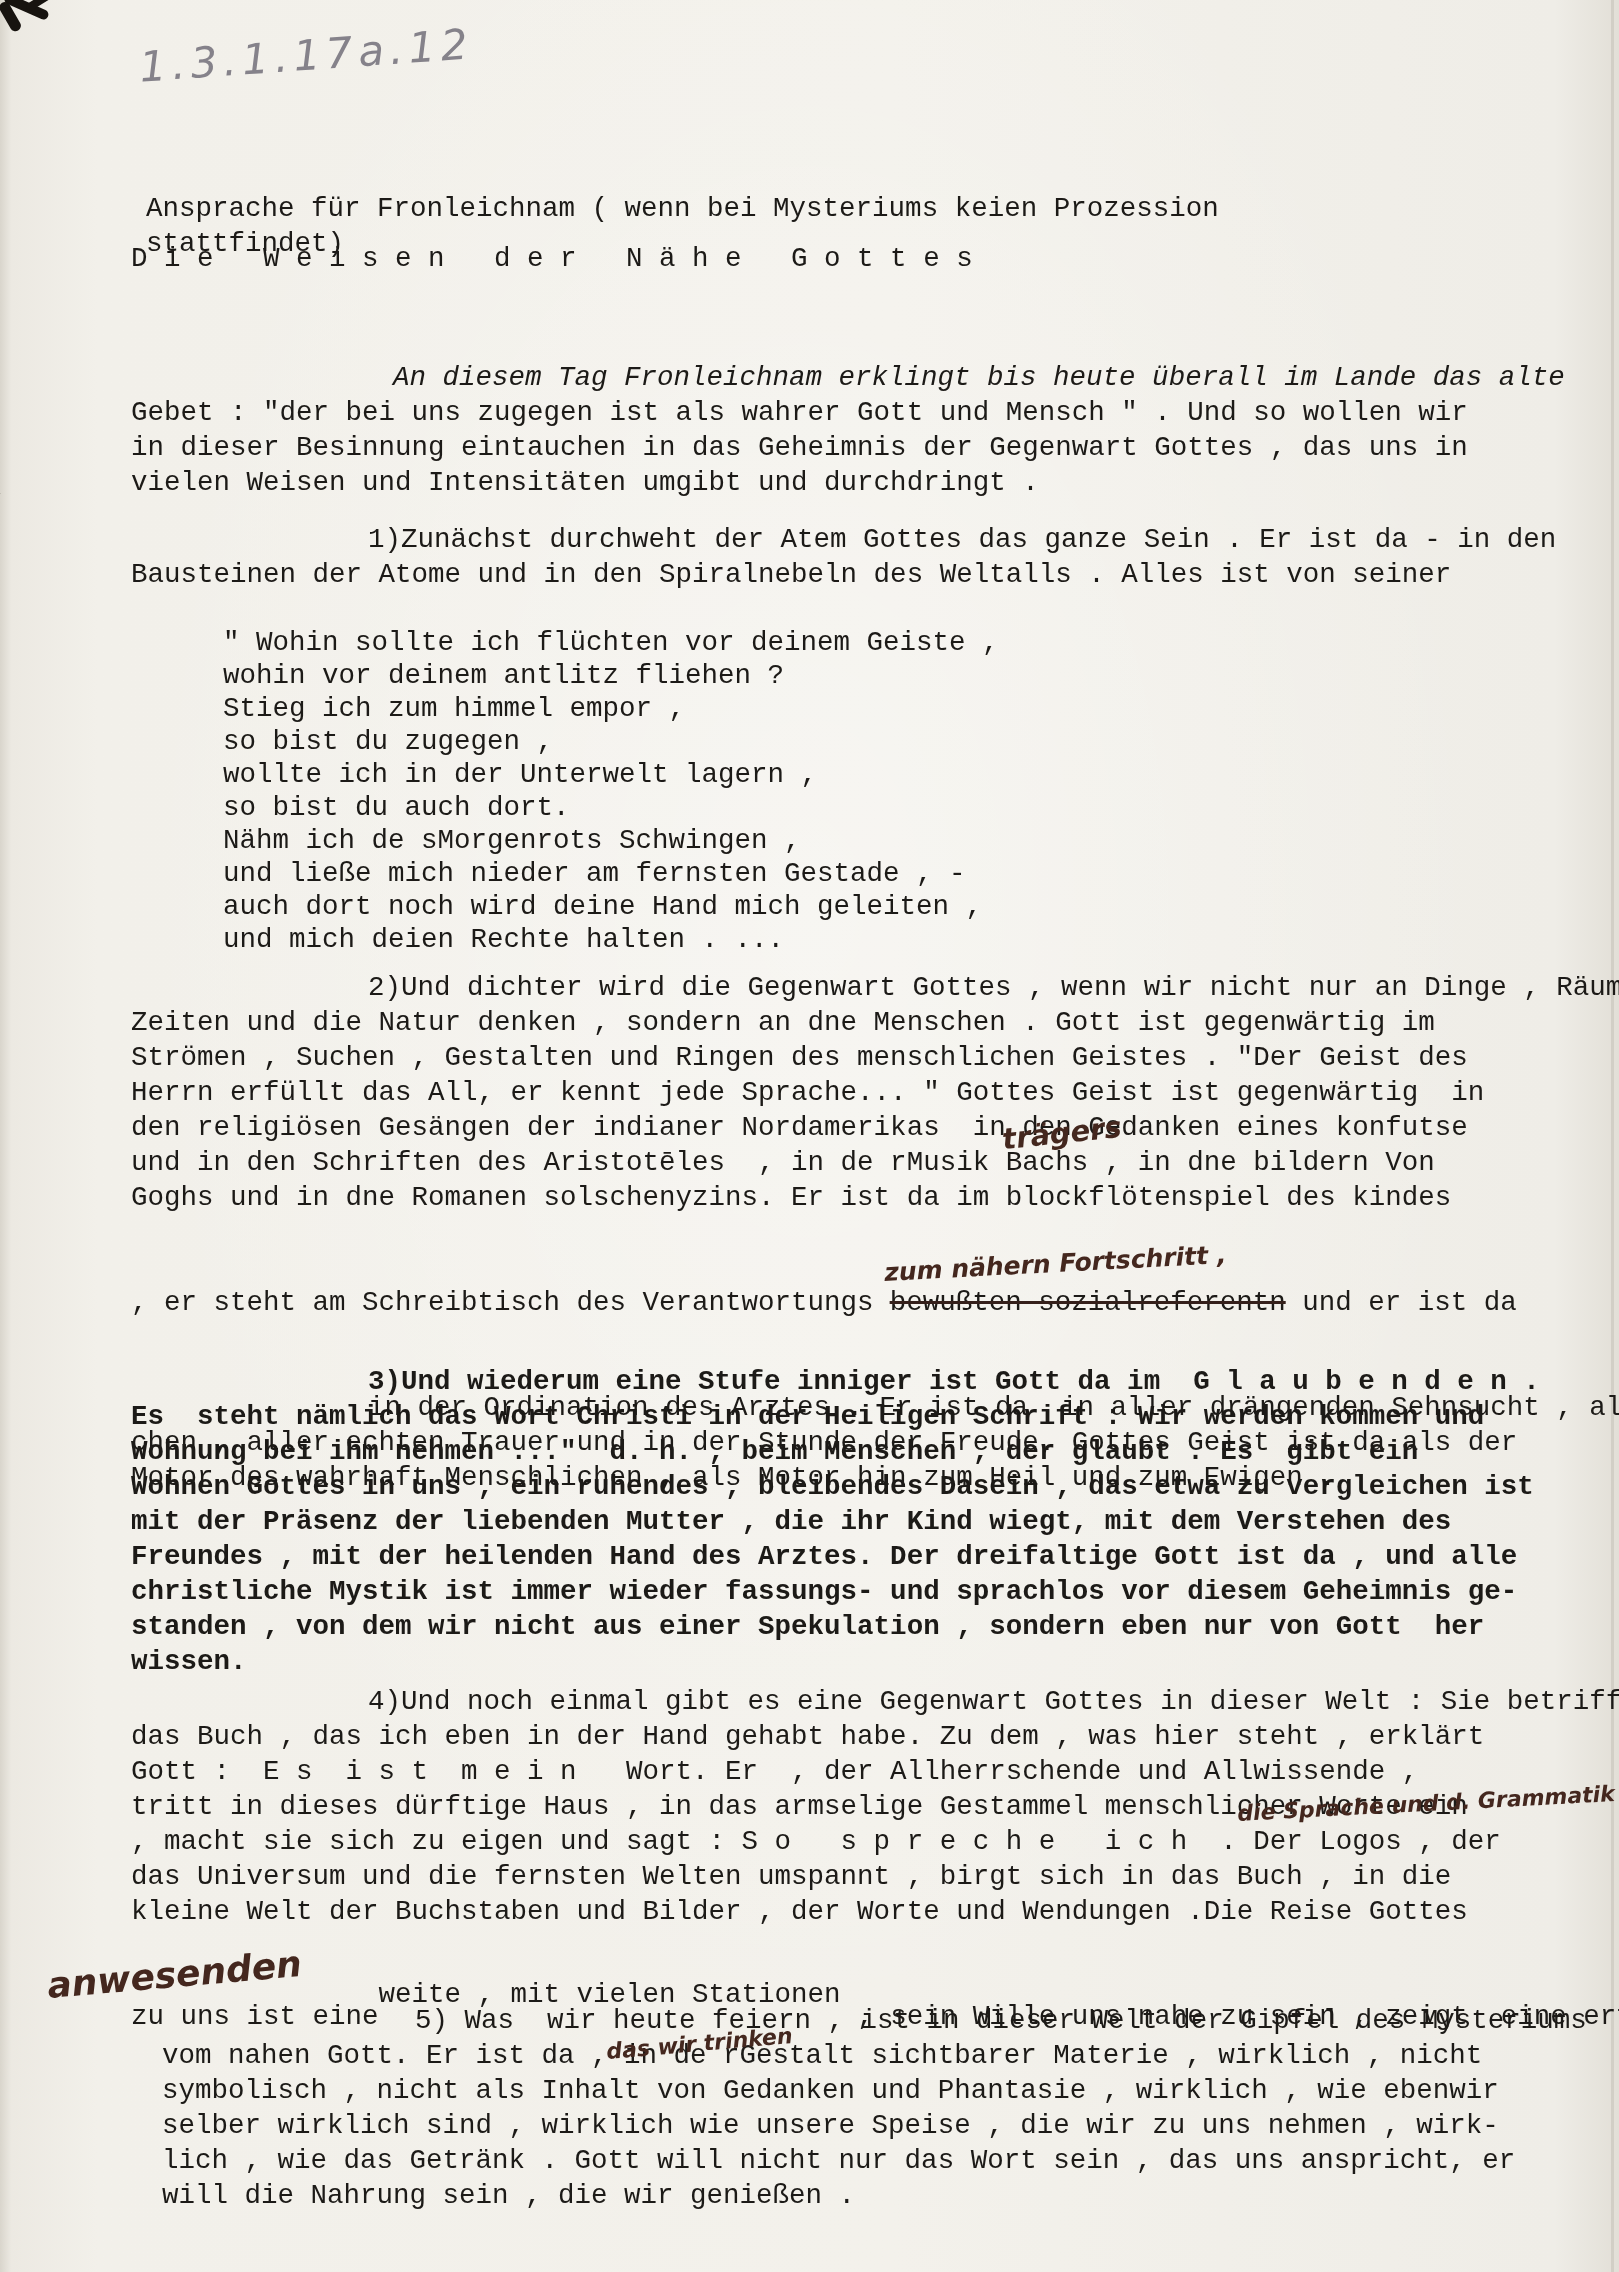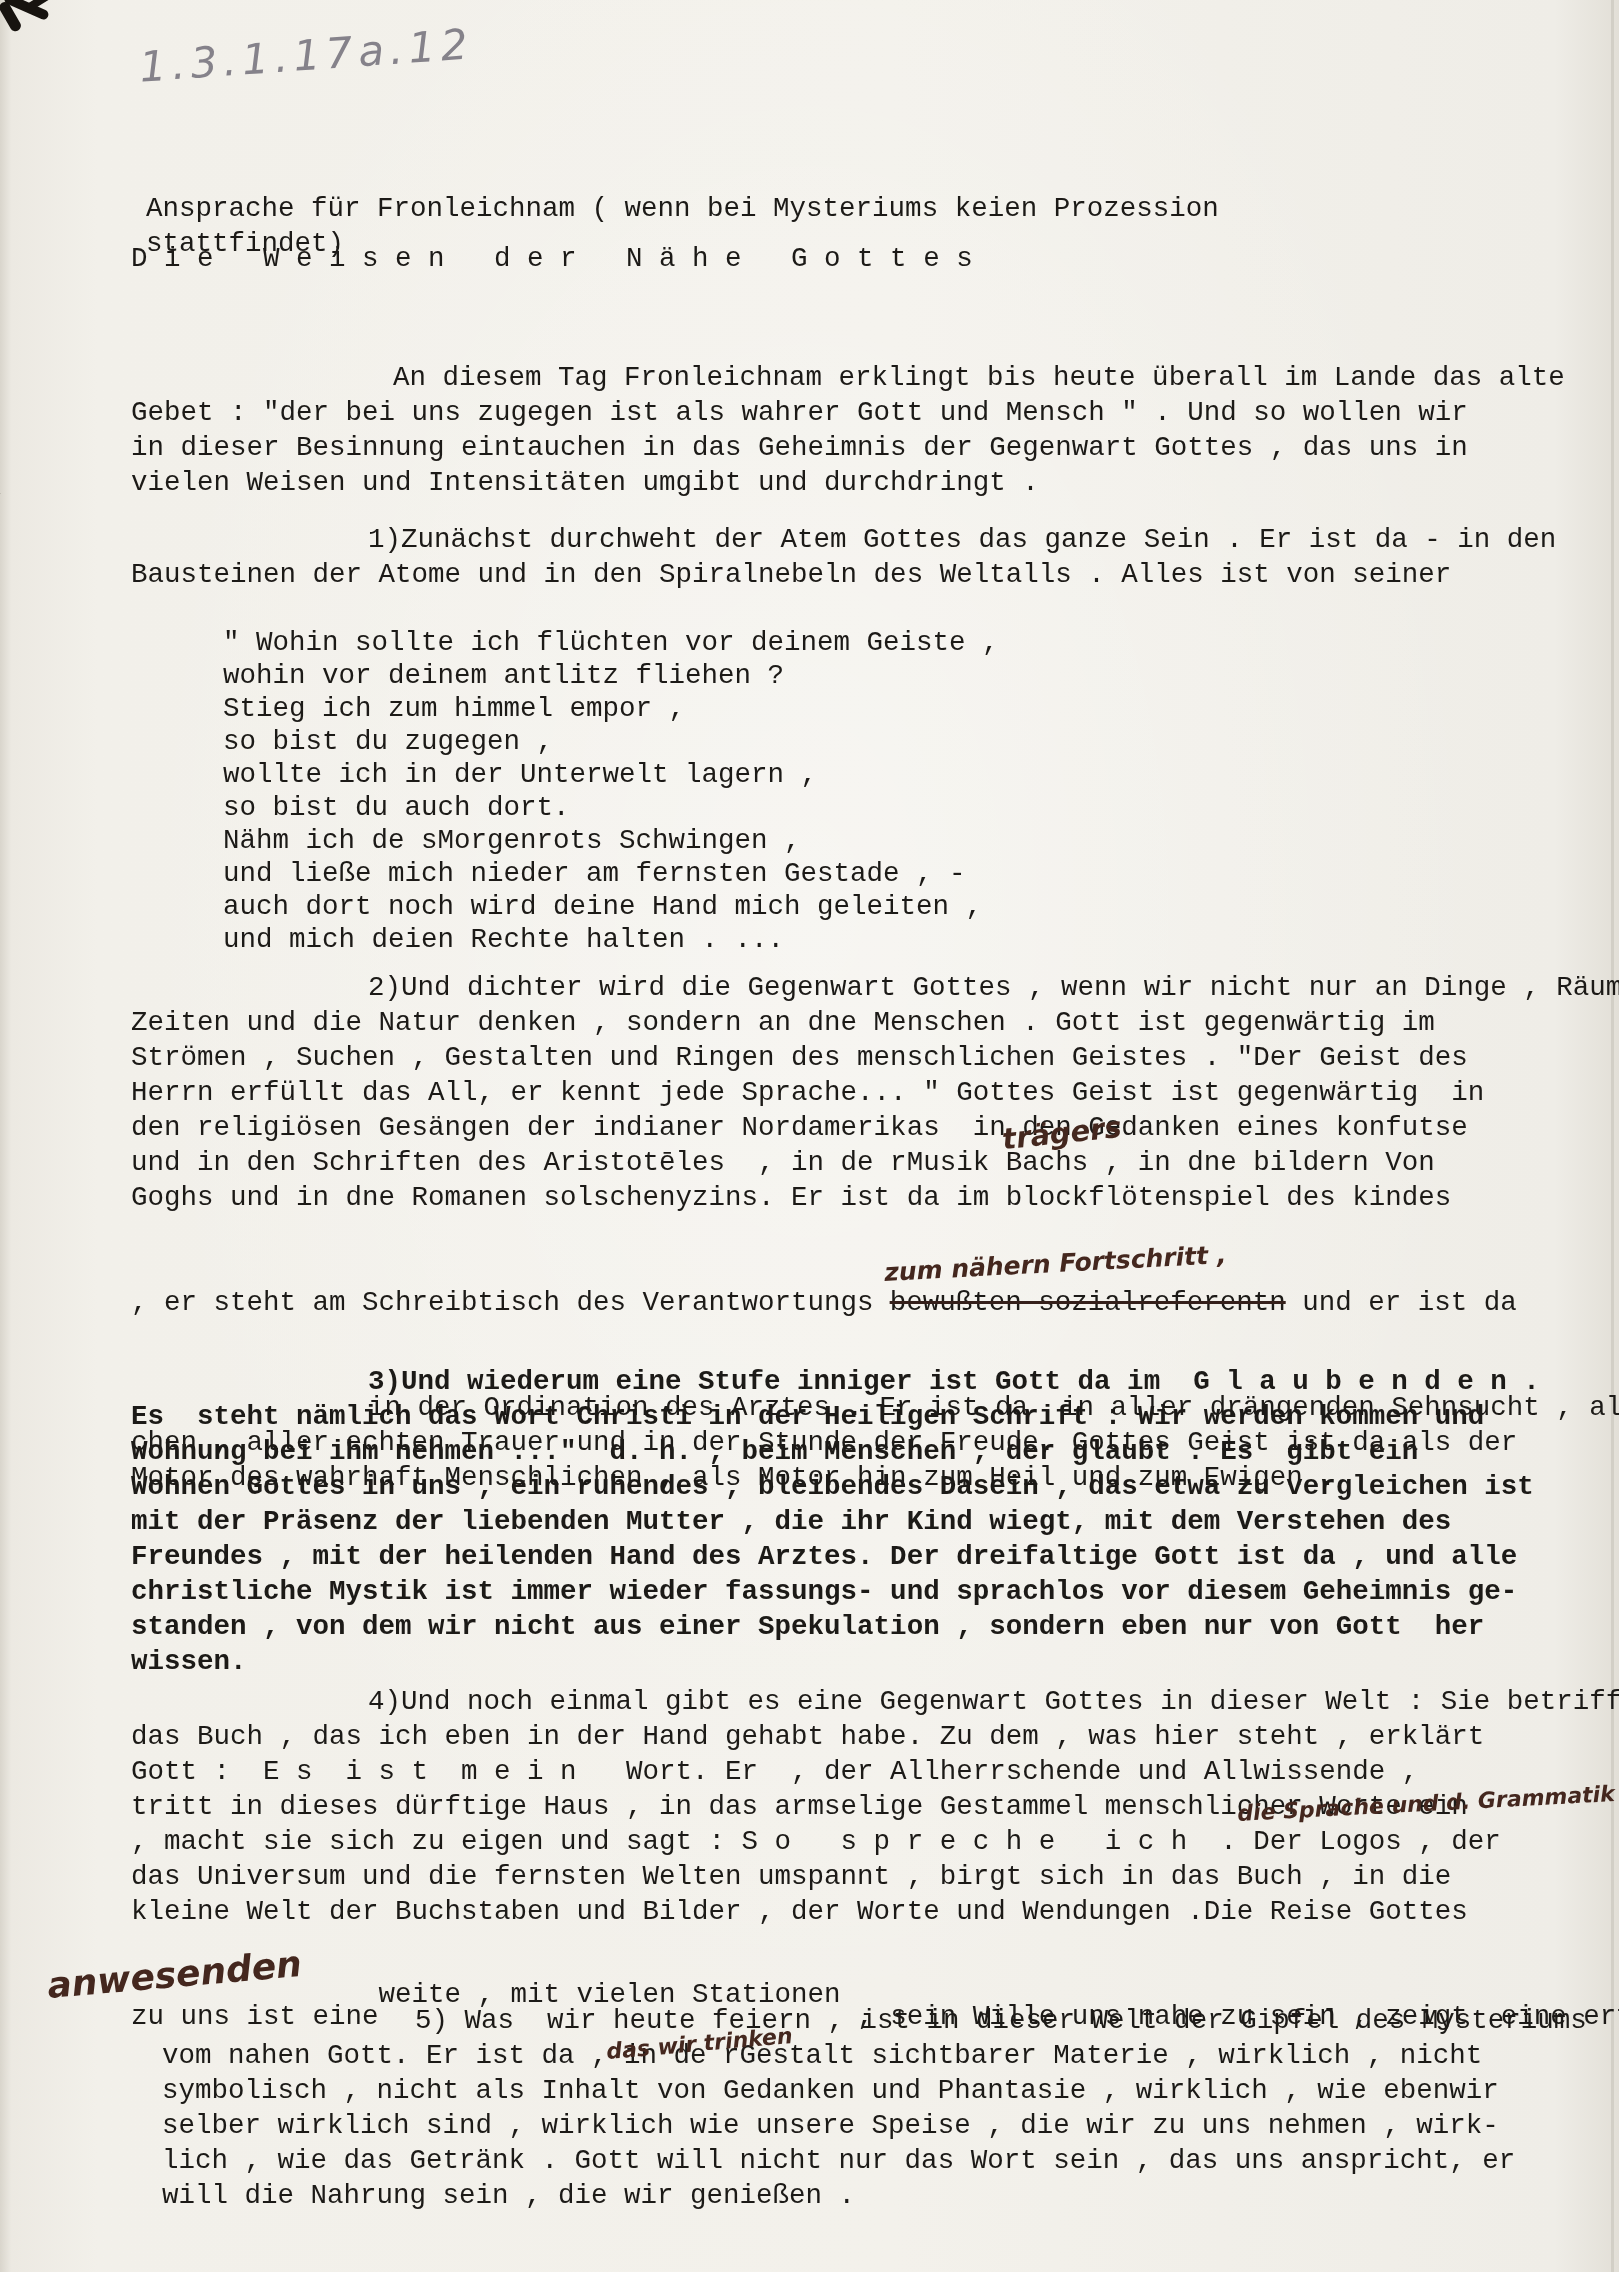--- a/index.html
+++ b/index.html
@@ -12,21 +12,21 @@
       radial-gradient(ellipse at 50% 40%, rgba(255,255,255,.35) 0%, rgba(255,255,255,0) 60%),
       linear-gradient(90deg,#d9d5cc 0px,#ece9e2 11.3px,#f2f0ea 97px,#f3f1eb 55%,#efede7 96%,#e2dfd7 100%);
     font-family:"Liberation Mono","DejaVu Sans Mono",monospace;
     font-size:27.5px;
     color:#1c1a17;
   }
   .block{position:absolute;left:131px;line-height:35px;white-space:pre;}
   .lines{display:block;}
   .line{white-space:pre;}
   
-  .ind323 .lines .line:first-child{padding-left:262px;}
+  .ind323 .lines .line:first-child{padding-left:262px;font-style:italic;}
   .ind293 .lines .line:first-child{padding-left:237px;}
   .ind312 .lines .line:first-child{padding-left:253px;}
   .psalm{line-height:33px;}
   .struck{
     text-decoration:line-through;
     text-decoration-thickness:3.2px;
     text-decoration-color:#35201b;
     margin-left:16px;
   }
   .raised{position:relative;top:-22px;}

